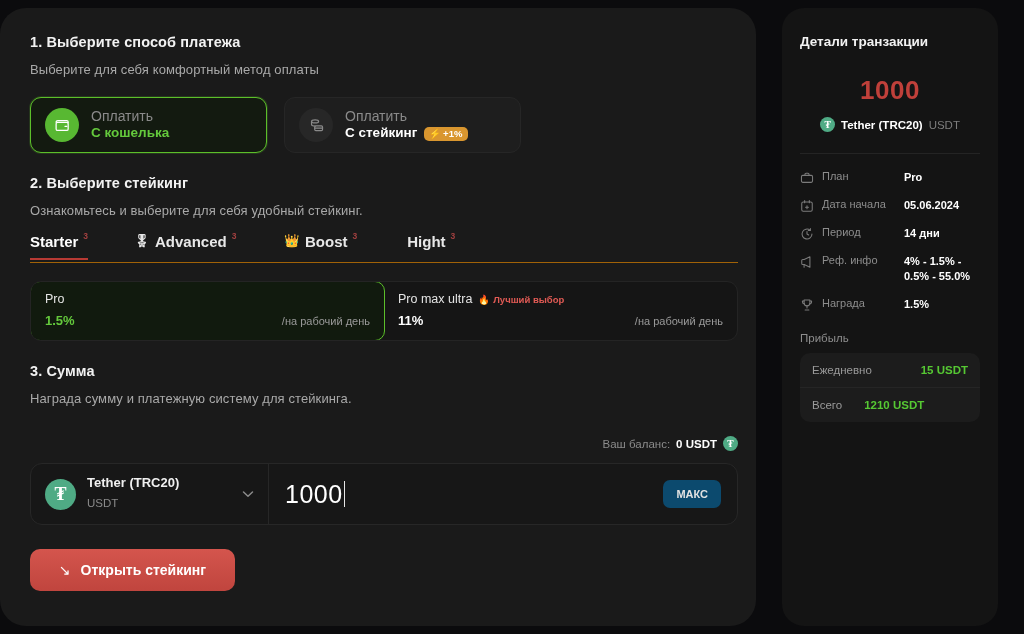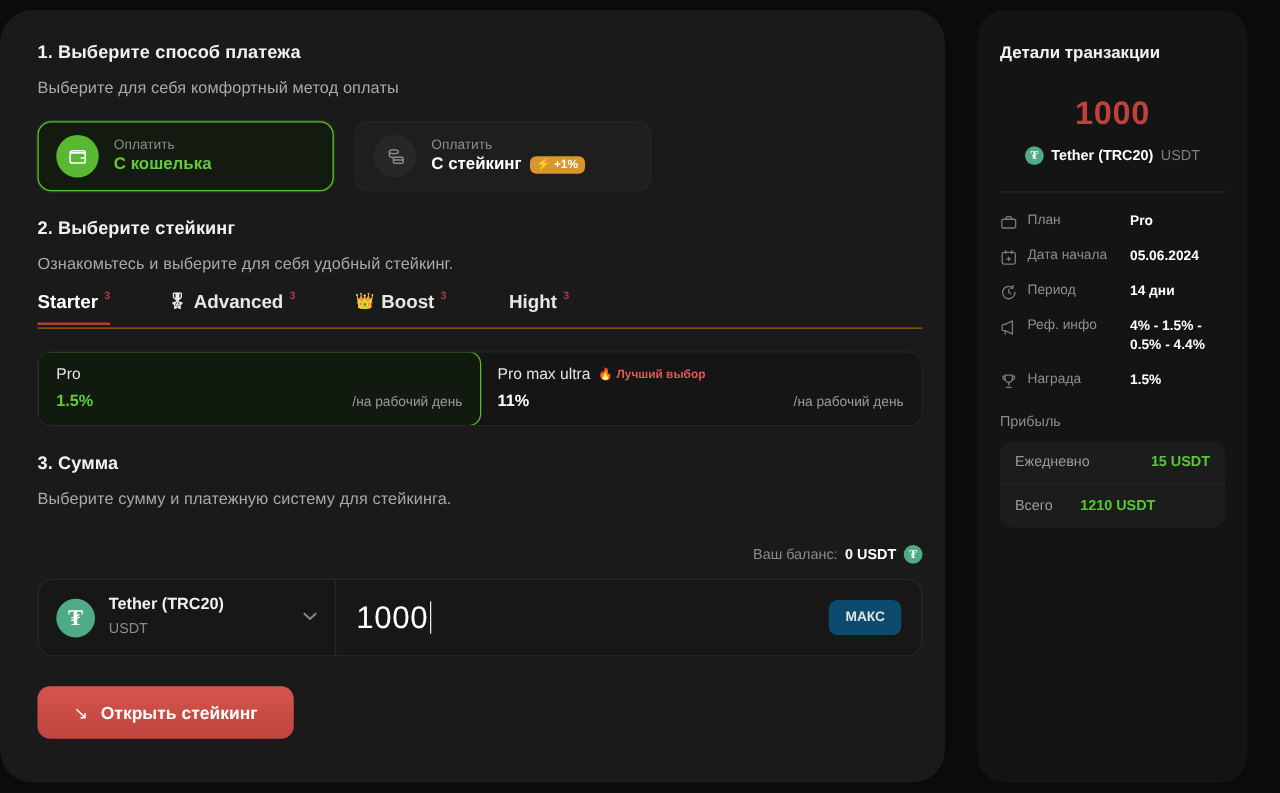--- a/index.html
+++ b/index.html
@@ -73,21 +73,21 @@
   .pay-icon {
     width: 34px; height: 34px;
     border-radius: 50%;
     display: flex; align-items: center; justify-content: center;
     flex: 0 0 34px;
   }
   .pay-icon.green { background: #58b832; }
   .pay-icon.dark { background: #272727; }
 
   .pay-text { line-height: 1.25; }
-  .pay-top { font-size: 11px; color: #8a8a8a; }
+  .pay-top { font-size: 14px; color: #8a8a8a; }
   .pay-bottom { font-size: 13.5px; font-weight: bold; display:flex; align-items:center; gap:7px; }
   .pay-bottom.green { color: #64c93c; }
   .pay-bottom.white { color: #ffffff; }
 
   .bonus-badge {
     background: #d9962f;
     color: #fff;
     font-size: 9.5px;
     font-weight: bold;
     padding: 2px 6px 3px 5px;
@@ -490,21 +490,21 @@
             <span class="plan-per">/на рабочий день</span>
           </div>
         </div>
 
 
       </div>
     </div>
 
     <div class="sec3">
       <div class="step-title">3. Сумма</div>
-      <div class="step-sub">Выберите сумму и платежную систему для стейкинга.</div>
+      <div class="step-sub">Награда сумму и платежную систему для стейкинга.</div>
 
       <div class="balance-line">
         <span class="balance-label">Ваш баланс:</span>
         <span class="balance-val">0 USDT</span>
         <span class="usdt-dot">₮</span>
       </div>
 
       <div class="amount-bar">
         <div class="coin-select">
           <span class="coin-logo">₮</span>
@@ -581,21 +581,21 @@
     </div>
 
     <div class="rp-row">
       <span class="rp-ico">
         <svg width="14" height="14" viewBox="0 0 24 24" fill="none" stroke="currentColor" stroke-width="1.8" stroke-linecap="round" stroke-linejoin="round">
           <path d="M3 9.5v5a1.8 1.8 0 0 0 1.8 1.8h2.4L17 21V3L7.2 7.7H4.8A1.8 1.8 0 0 0 3 9.5z"></path>
           <path d="M7 16.5V21"></path>
         </svg>
       </span>
       <span class="rp-label">Реф. инфо</span>
-      <span class="rp-value">4% - 1.5% - 0.5% - 4.4%</span>
+      <span class="rp-value">4% - 1.5% - 0.5% - 55.0%</span>
     </div>
 
     <div class="rp-row">
       <span class="rp-ico">
         <svg width="14" height="14" viewBox="0 0 24 24" fill="none" stroke="currentColor" stroke-width="1.8" stroke-linecap="round" stroke-linejoin="round">
           <path d="M7 3.5h10v5a5 5 0 0 1-10 0z"></path>
           <path d="M7 5H4.2v1.8A3.2 3.2 0 0 0 7.4 10M17 5h2.8v1.8A3.2 3.2 0 0 1 16.6 10"></path>
           <path d="M12 13.5V17M8.8 20.5h6.4"></path>
         </svg>
       </span>

